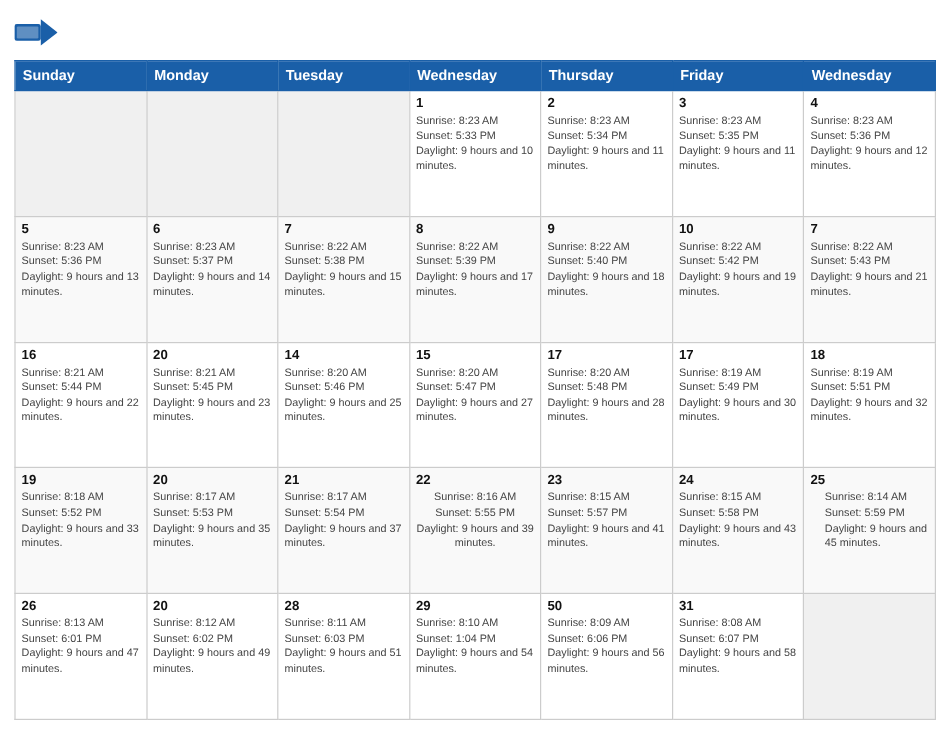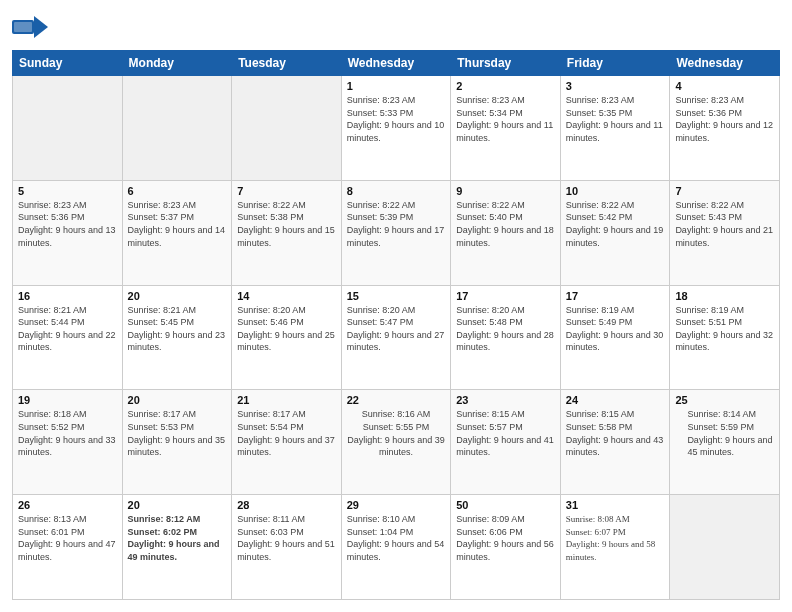--- a/index.html
+++ b/index.html
@@ -294,21 +294,21 @@
         </tr>
         <tr>
           <td>
             <span class="day-num">26</span>
             <div class="day-info" style="white-space: pre-line;">Sunrise: 8:13 AM
 Sunset: 6:01 PM
 Daylight: 9 hours and 47 minutes.</div>
           </td>
           <td>
             <span class="day-num">20</span>
-            <div class="day-info" style="white-space: pre-line; font-weight: bold;">Sunrise: 8:12 AM
+            <div class="day-info" style="white-space: pre-line;">Sunrise: 8:12 AM
 Sunset: 6:02 PM
 Daylight: 9 hours and 49 minutes.</div>
           </td>
           <td>
             <span class="day-num">28</span>
             <div class="day-info" style="white-space: pre-line;">Sunrise: 8:11 AM
 Sunset: 6:03 PM
 Daylight: 9 hours and 51 minutes.</div>
           </td>
           <td>
@@ -318,21 +318,21 @@
 Daylight: 9 hours and 54 minutes.</div>
           </td>
           <td>
             <span class="day-num">50</span>
             <div class="day-info" style="white-space: pre-line;">Sunrise: 8:09 AM
 Sunset: 6:06 PM
 Daylight: 9 hours and 56 minutes.</div>
           </td>
           <td>
             <span class="day-num">31</span>
-            <div class="day-info" style="white-space: pre-line; font-family: Liberation Serif, serif;">Sunrise: 8:08 AM
+            <div class="day-info" style="white-space: pre-line;">Sunrise: 8:08 AM
 Sunset: 6:07 PM
 Daylight: 9 hours and 58 minutes.</div>
           </td>
           <td class="empty"></td>
         </tr>
       </tbody>
   </table>
 </div>
 
 </body></html>

